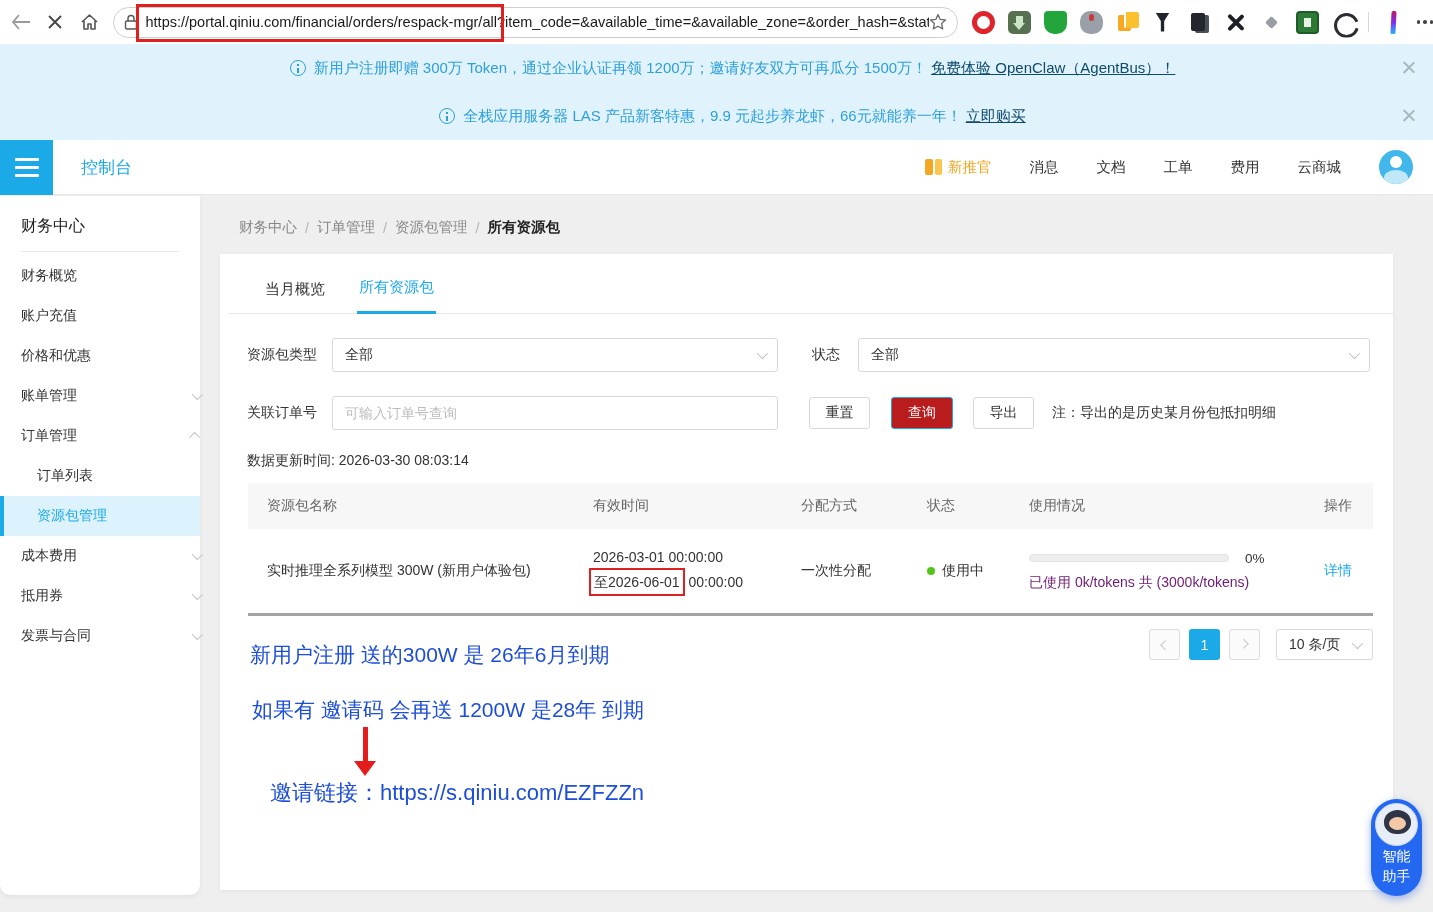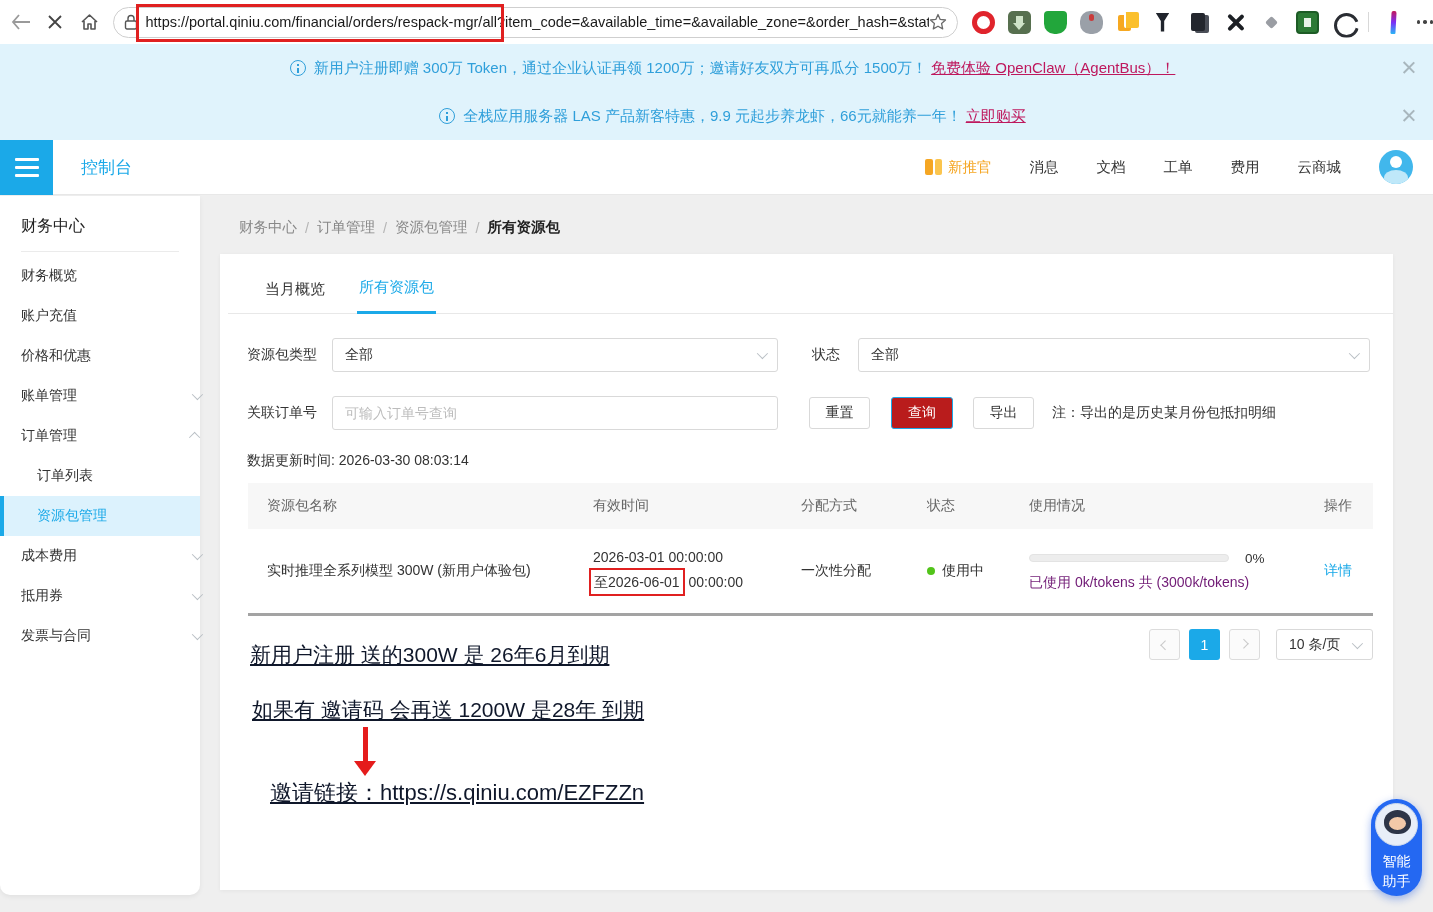--- a/index.html
+++ b/index.html
@@ -44,21 +44,21 @@
   .ei-pen { background:transparent; }
   .ei-pen:before { content:""; position:absolute; left:9px; top:0; width:5px; height:23px; background:linear-gradient(180deg,#c2185b,#7b2ff7,#29b6f6); border-radius:2px 2px 1px 1px; transform:rotate(3deg); }
   .toolbar-divider { width:1px; height:20px; background:#d8d8d8; }
   .dots-menu { display:flex; gap:3px; margin-left:12px; }
   .dots-menu i { width:3.5px; height:3.5px; border-radius:50%; background:#444; }
 
   
   .banners { position:absolute; top:44px; left:0; width:100%; height:96px; background:#e0f3fc;padding-left:32px; }
   .banner-row { position:relative; height:48px; display:flex; align-items:center; justify-content:center;
     color:#2f9fda; font-size:15px; }
-  .banner-link { text-decoration:underline; margin-left:4px; color:#be185d; cursor:pointer; }
+  .banner-link { text-decoration:underline; margin-left:4px; color:#0c4a6e; cursor:pointer; }
   .info-icon { width:16px; height:16px; border:1.5px solid #2f9fda; border-radius:50%; margin-right:8px; position:relative; flex:none; }
   .info-icon:before { content:""; position:absolute; left:6px; top:3px; width:2px; height:2px; background:#2f9fda; }
   .info-icon:after { content:""; position:absolute; left:6px; top:6.5px; width:2px; height:5px; background:#2f9fda; }
   .banner-close { position:absolute; right:17px; top:16px; width:14px; height:14px; cursor:pointer; }
   .banner-close:before, .banner-close:after { content:""; position:absolute; left:6px; top:0; width:1.6px; height:15px; background:#a8b6bd; }
   .banner-close:before { transform:rotate(45deg); }
   .banner-close:after { transform:rotate(-45deg); }
 
   
   .portal-header { position:absolute; top:140px; left:0; width:100%; height:55px; background:#fff;
@@ -145,36 +145,36 @@
   .pagination { position:absolute; right:20px; top:375px; display:flex; align-items:center; gap:9px; }
   .pg-btn { width:31px; height:31px; border:1px solid #dcdcdc; border-radius:3px; background:#fbfbfb;
     display:flex; align-items:center; justify-content:center; cursor:pointer; }
   .pg-btn .chev { width:7px; height:7px; border-color:#c9c9c9; }
   .chev-left { transform:rotate(135deg) translateY(-1px); }
   .chev-right { transform:rotate(-45deg) translateY(-1px); }
   .pg-active { width:31px; height:31px; border-radius:3px; background:#1ba9e8; color:#fff;
     display:flex; align-items:center; justify-content:center; cursor:pointer; }
   .pg-size { margin-left:7px; width:97px; height:31px; }
 
-  .annotation { position:absolute; color:#0f172a; font-size:21px; white-space:nowrap;text-decoration:underline; }
+  .annotation { position:absolute; color:#1d4ed8; font-size:21px; white-space:nowrap; }
   .anno-1 { left:30px; top:387px; }
   .anno-2 { left:32px; top:442px; }
   .anno-3 { left:50px; top:524px; font-size:22px; }
   .anno-arrow { position:absolute; left:132px; top:473px; width:26px; height:50px; }
   .anno-arrow .shaft { position:absolute; left:10.5px; top:0; width:5px; height:36px; background:#e51c1c; }
   .anno-arrow .head { position:absolute; left:2px; top:34px; border-left:11px solid transparent; border-right:11px solid transparent; border-top:15px solid #e51c1c; }
 
   
   .assistant { position:absolute; right:11px; bottom:16px; width:51px; height:97px; background:#2468f2;
     border-radius:26px; box-shadow:0 3px 8px rgba(20,80,220,.4); cursor:pointer;
     display:flex; flex-direction:column; align-items:center; }
   .bot-avatar { width:43px; height:43px; border-radius:50%; background:#e8eef8; margin-top:4px; position:relative; overflow:hidden; border:1px solid #cdd9ec; }
   .bot-avatar:before { content:""; position:absolute; left:8px; top:6px; width:27px; height:24px; border-radius:50% 50% 46% 46%; background:#2e3547; }
   .bot-avatar:after { content:""; position:absolute; left:13px; top:13px; width:17px; height:13px; border-radius:50%; background:#f3c9a8; }
-  .assistant-label { color:#fff; font-size:14px; line-height:20px; margin-top:5px; text-align:center; }
+  .assistant-label { color:#fff; font-size:14px; line-height:20px; text-align:center; }
 </style>
 </head>
 <body>
 
 <div class="screen">
 
   <div class="browser-bar">
     <div class="nav-btn">
       <svg width="20" height="16" viewBox="0 0 20 16">
           <path d="M8 1 L2 8 L8 15 M2 8 H19" stroke="#9a9a9a" stroke-width="1.8" fill="none"></path>

